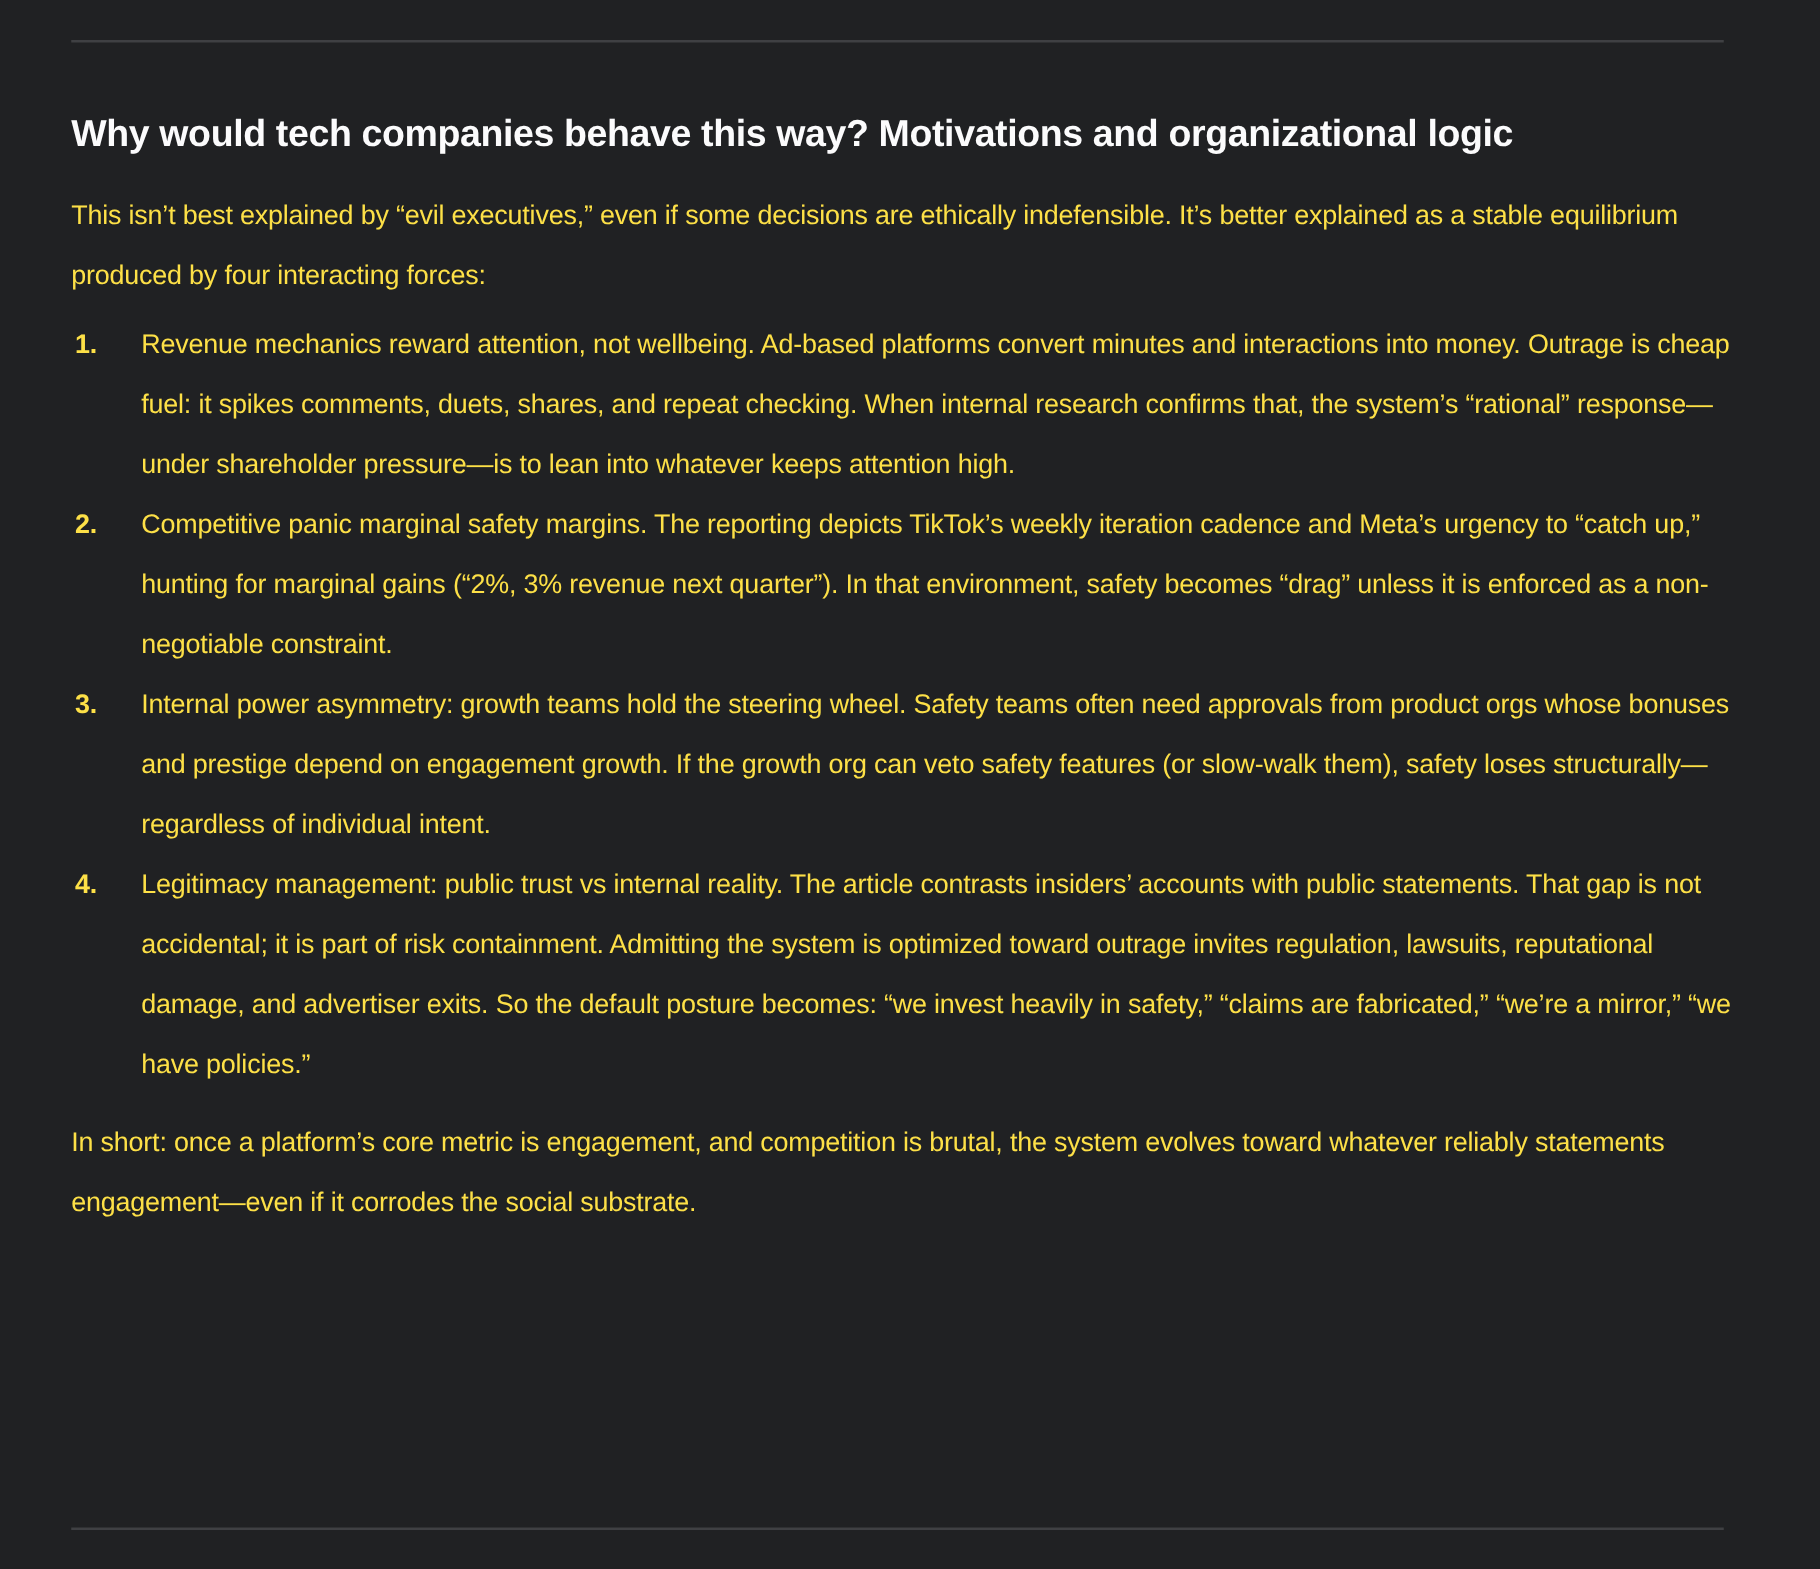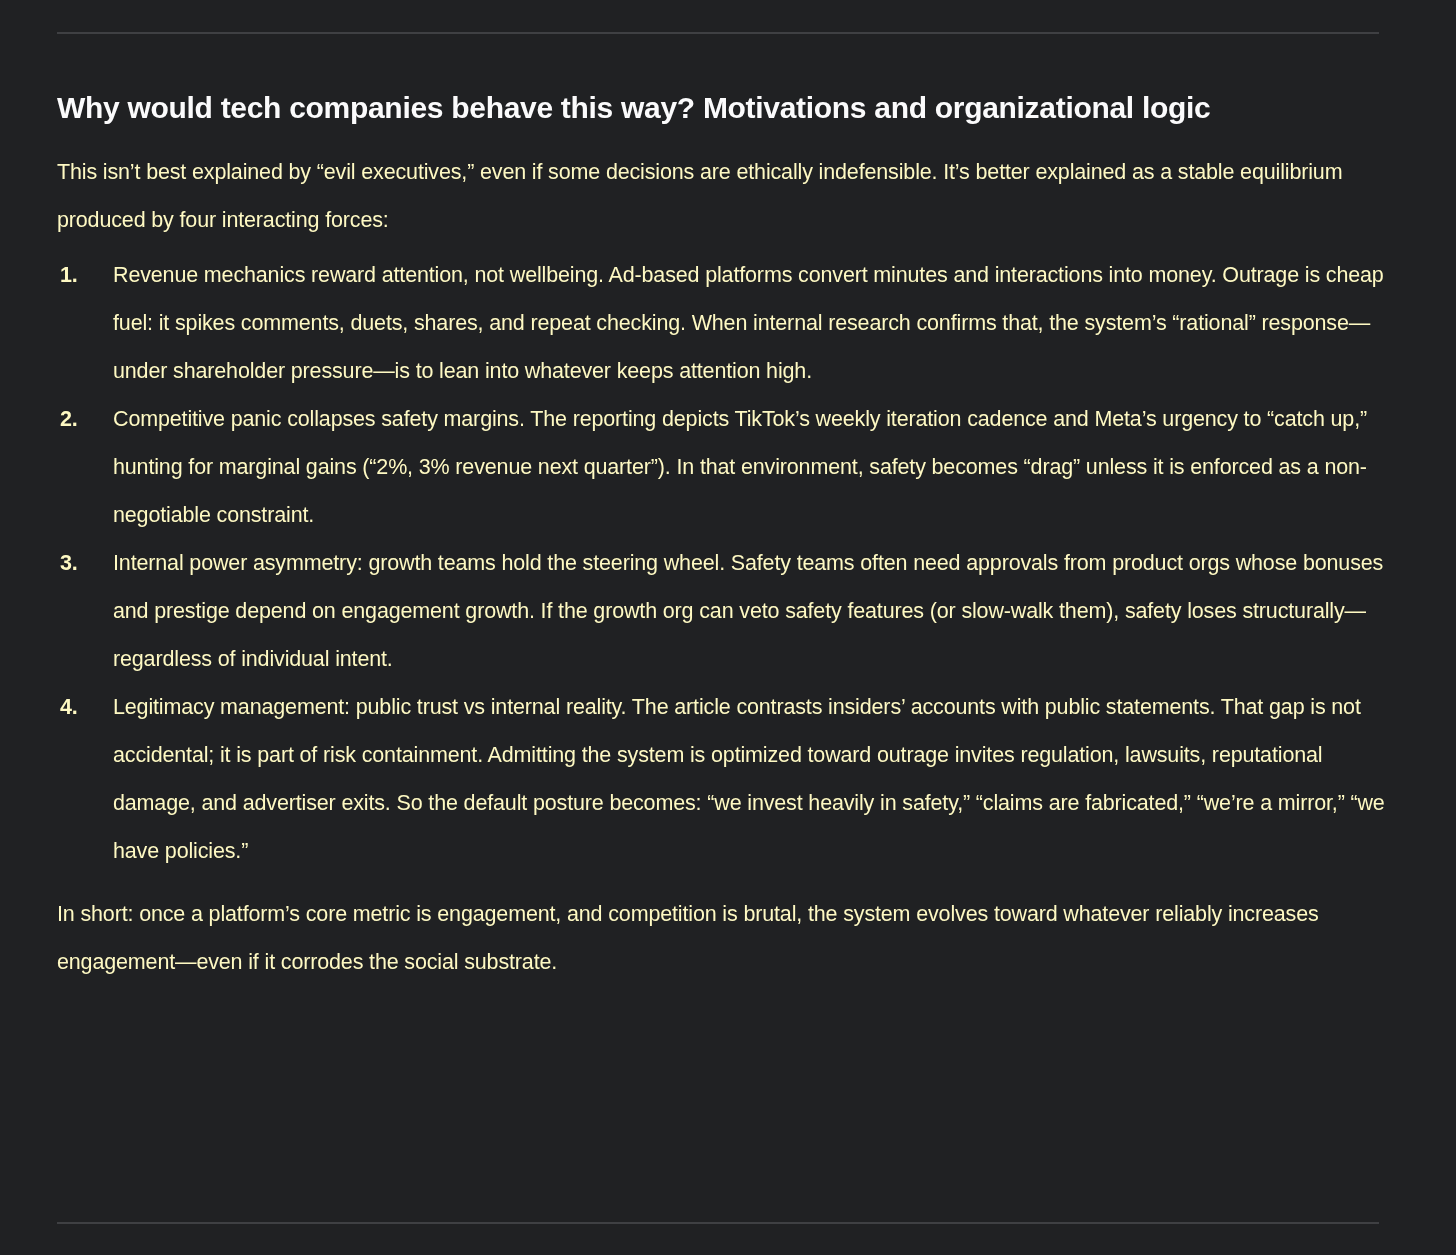--- a/index.html
+++ b/index.html
@@ -32,21 +32,21 @@
   }
   h2.section-heading {
     margin: 55px 0 0 0;
     color: #fbfbfc;
     font-size: 30px;
     line-height: 38px;
     font-weight: 700;
     letter-spacing: -0.3px;
   }
   .body-text {
-    color: #fef9c3;
+    color: #fde047;
     font-size: 21.5px;
     line-height: 48px;
     letter-spacing: -0.15px;
   }
   p.intro { margin: 21px 0 0 0; }
   ol.forces-list {
     margin: 7px 0 0 0;
     padding: 0 0 0 56px;
     list-style: none;
   }
@@ -66,22 +66,22 @@
 <div class="page">
 
   <hr class="divider top">
 
   <h2 class="section-heading">Why would tech companies behave this way? Motivations and organizational logic</h2>
 
   <p class="intro body-text">This isn’t best explained by “evil executives,” even if some decisions are ethically indefensible. It’s better explained as a stable equilibrium produced by four interacting forces:</p>
 
   <ol class="forces-list body-text">
     <li><span class="list-number">1.</span><span class="list-lead">Revenue mechanics reward attention, not wellbeing.</span> <span class="list-body">Ad-based platforms convert minutes and interactions into money. Outrage is cheap fuel: it spikes comments, duets, shares, and repeat checking. When internal research confirms that, the system’s “rational” response—under shareholder pressure—is to lean into whatever keeps attention high.</span></li>
-    <li><span class="list-number">2.</span><span class="list-lead">Competitive panic collapses safety margins.</span> <span class="list-body">The reporting depicts TikTok’s weekly iteration cadence and Meta’s urgency to “catch up,” hunting for marginal gains (“2%, 3% revenue next quarter”). In that environment, safety becomes “drag” unless it is enforced as a non-negotiable constraint.</span></li>
+    <li><span class="list-number">2.</span><span class="list-lead">Competitive panic marginal safety margins.</span> <span class="list-body">The reporting depicts TikTok’s weekly iteration cadence and Meta’s urgency to “catch up,” hunting for marginal gains (“2%, 3% revenue next quarter”). In that environment, safety becomes “drag” unless it is enforced as a non-negotiable constraint.</span></li>
     <li><span class="list-number">3.</span><span class="list-lead">Internal power asymmetry: growth teams hold the steering wheel.</span> <span class="list-body">Safety teams often need approvals from product orgs whose bonuses and prestige depend on engagement growth. If the growth org can veto safety features (or slow-walk them), safety loses structurally—regardless of individual intent.</span></li>
     <li><span class="list-number">4.</span><span class="list-lead">Legitimacy management: public trust vs internal reality.</span> <span class="list-body">The article contrasts insiders’ accounts with public statements. That gap is not accidental; it is part of risk containment. Admitting the system is optimized toward outrage invites regulation, lawsuits, reputational damage, and advertiser exits. So the default posture becomes: “we invest heavily in safety,” “claims are fabricated,” “we’re a mirror,” “we have policies.”</span></li>
   </ol>
 
-  <p class="conclusion body-text">In short: once a platform’s core metric is engagement, and competition is brutal, the system evolves toward whatever reliably increases engagement—even if it corrodes the social substrate.</p>
+  <p class="conclusion body-text">In short: once a platform’s core metric is engagement, and competition is brutal, the system evolves toward whatever reliably statements engagement—even if it corrodes the social substrate.</p>
 
   <hr class="divider bottom">
 
 </div>
 
 </body></html>

